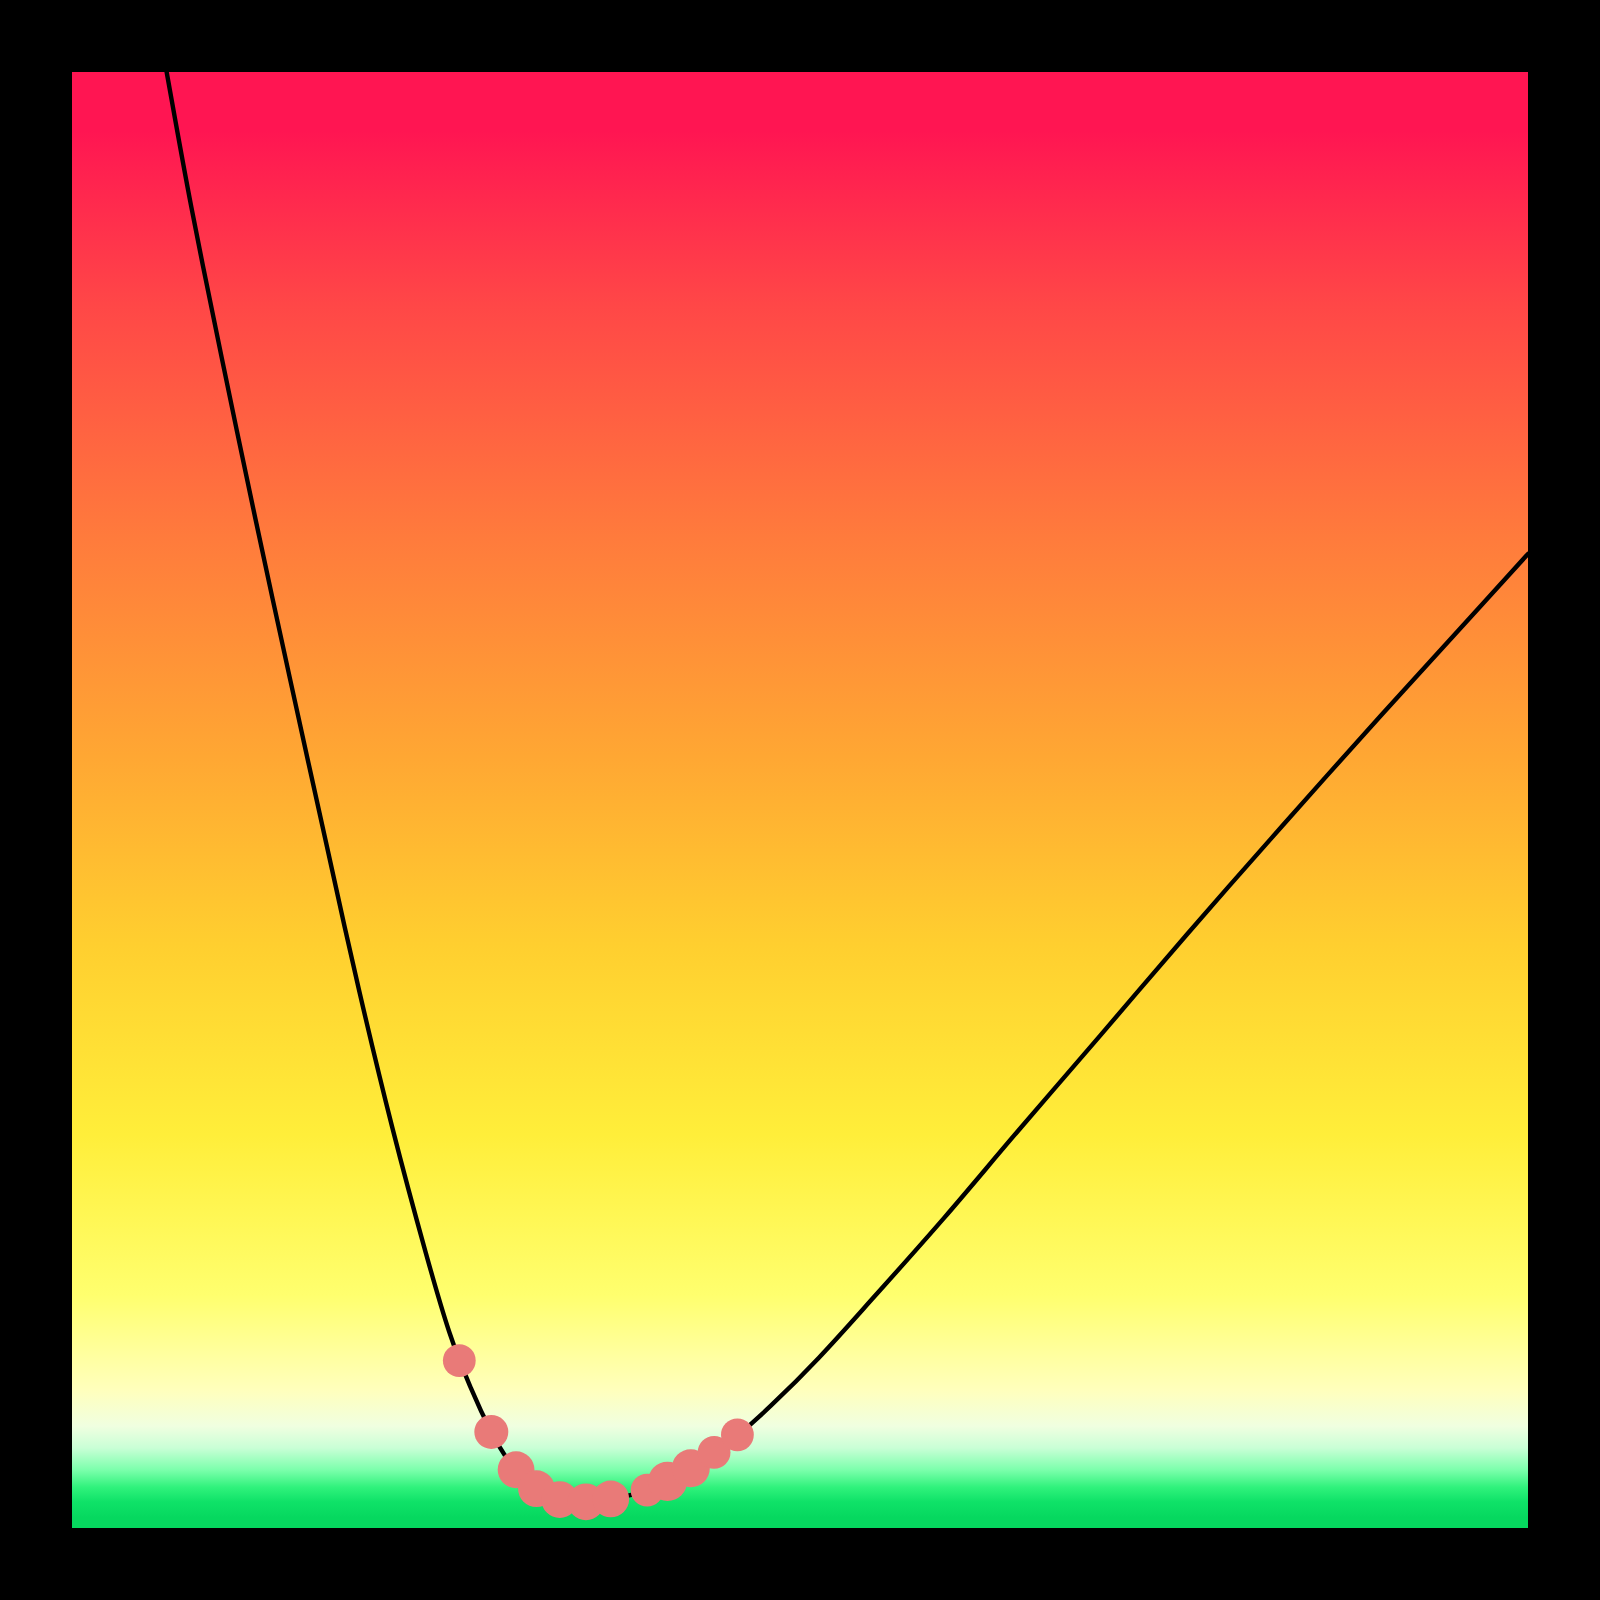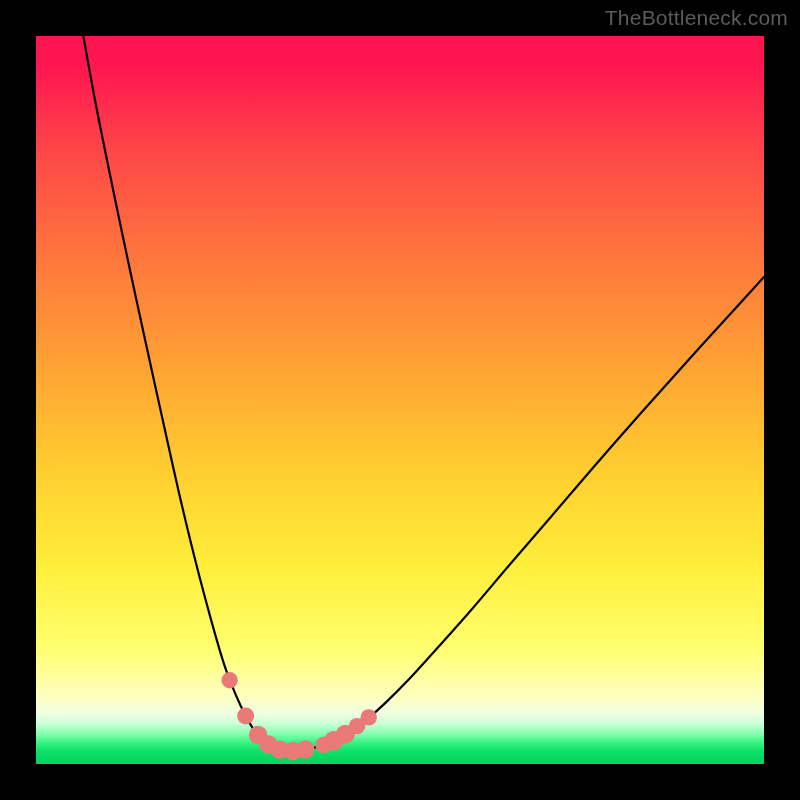--- a/index.html
+++ b/index.html
@@ -89,14 +89,13 @@
           <circle cx="256.98" cy="714.90" r="9.2" fill="#e97a78" stroke="#c95a58" stroke-width="0"></circle>
           <circle cx="269.36" cy="713.44" r="9.2" fill="#e97a78" stroke="#c95a58" stroke-width="0"></circle>
           <circle cx="287.56" cy="709.07" r="8.2" fill="#e97a78" stroke="#c95a58" stroke-width="0"></circle>
           <circle cx="297.75" cy="704.70" r="9.8" fill="#e97a78" stroke="#c95a58" stroke-width="0"></circle>
           <circle cx="309.40" cy="698.15" r="9.5" fill="#e97a78" stroke="#c95a58" stroke-width="0"></circle>
           <circle cx="321.05" cy="690.14" r="8.2" fill="#e97a78" stroke="#c95a58" stroke-width="0"></circle>
           <circle cx="332.70" cy="681.41" r="8.2" fill="#e97a78" stroke="#c95a58" stroke-width="0"></circle>
         </g>
     </svg>
   </div>
-  <div class="watermark">TheBottleneck.com</div>
 </div>
 
 </body></html>

